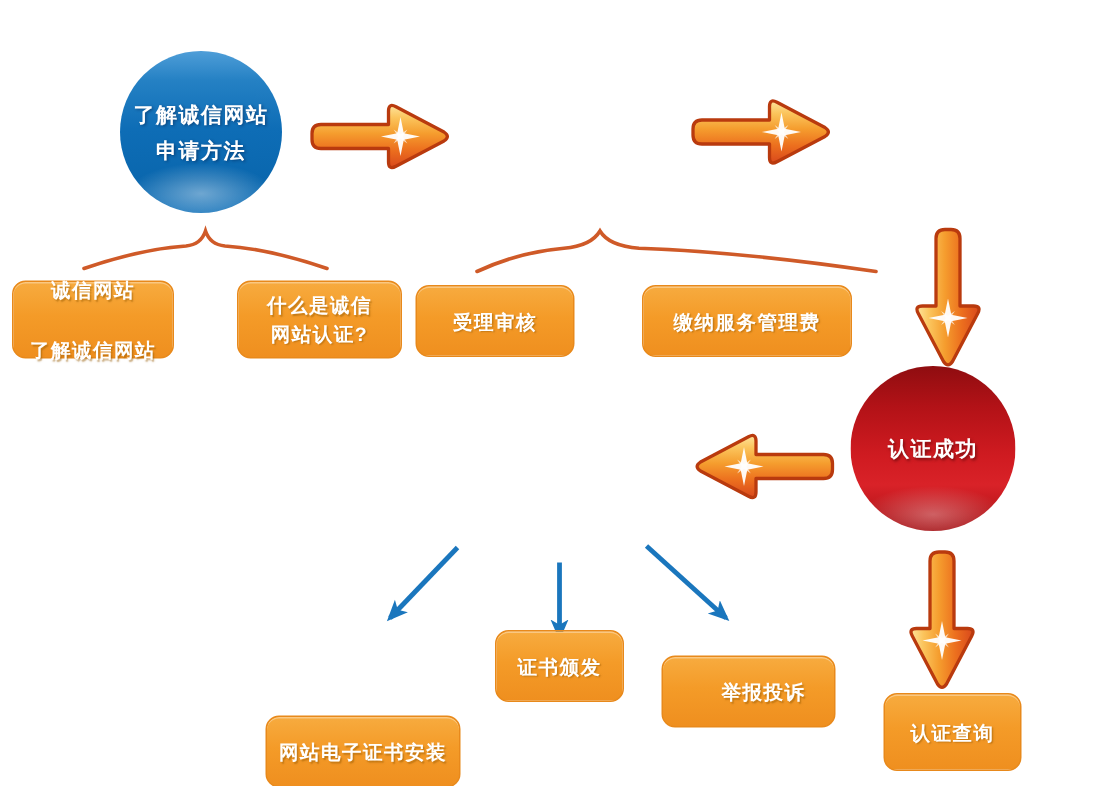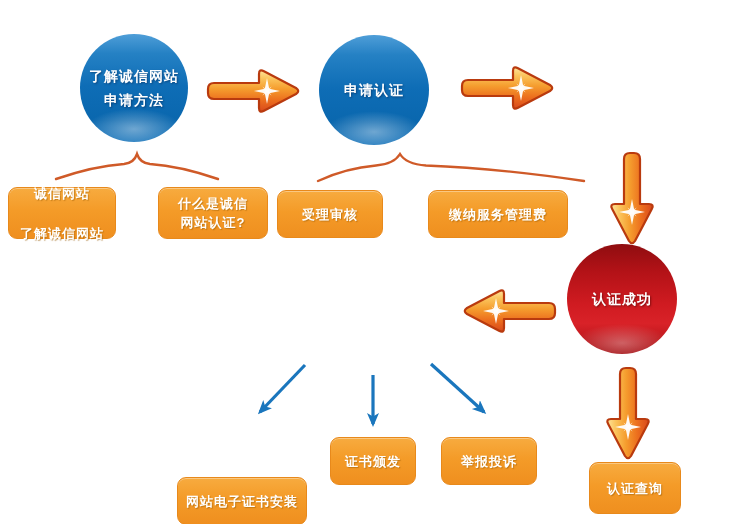--- a/index.html
+++ b/index.html
@@ -62,23 +62,20 @@
       <marker id="bluehead" markerUnits="userSpaceOnUse" markerWidth="16" markerHeight="14" refX="11" refY="6" orient="auto">
         <path d="M0 0 L14 6 L0 12 L3.5 6 Z" fill="#1a76bd"></path>
       </marker>
     </defs>
   </svg>
 
   <div class="circle blue" style="left:80px;top:34px;width:108px;height:108px;">
     <span class="ln">了解诚信网站</span>
     <span class="ln">申请方法</span>
   </div>
-  <div class="circle blue" style="left:319px;top:35px;width:110px;height:110px;">
-    <span class="ln">申请认证</span>
-  </div>
   <div class="circle red" style="left:567px;top:244px;width:110px;height:110px;">
     <span class="ln">认证成功</span>
   </div>
 
   <svg class="piece" viewBox="0 0 100 50" style="left:203px;top:66px;width:100px;height:50px;">
       <use href="#arrow3d"></use>
     </svg>
   <svg class="piece" viewBox="0 0 100 50" style="left:457px;top:63px;width:100px;height:50px;">
       <use href="#arrow3d"></use>
     </svg>
@@ -115,23 +112,23 @@
   </div>
   <div class="obox" style="left:277px;top:190px;width:104px;height:46px;">
     <span class="ln">受理审核</span>
   </div>
   <div class="obox" style="left:428px;top:190px;width:138px;height:46px;">
     <span class="ln">缴纳服务管理费</span>
   </div>
   <div class="obox" style="left:177px;top:437px;width:128px;height:46px;margin-top:40px;">
     <span class="ln">网站电子证书安装</span>
   </div>
-  <div class="obox" style="left:330px;top:437px;width:84px;height:46px;">
+  <div class="obox" style="left:330px;top:420px;width:84px;height:46px;">
     <span class="ln">证书颁发</span>
   </div>
-  <div class="obox" style="left:441px;top:437px;width:94px;height:46px;">
+  <div class="obox" style="left:441px;top:437px;width:94px;height:46px;padding-left:20px;">
     <span class="ln">举报投诉</span>
   </div>
   <div class="obox" style="left:589px;top:462px;width:90px;height:50px;">
     <span class="ln">认证查询</span>
   </div>
 
 </div>
 
 </body></html>

